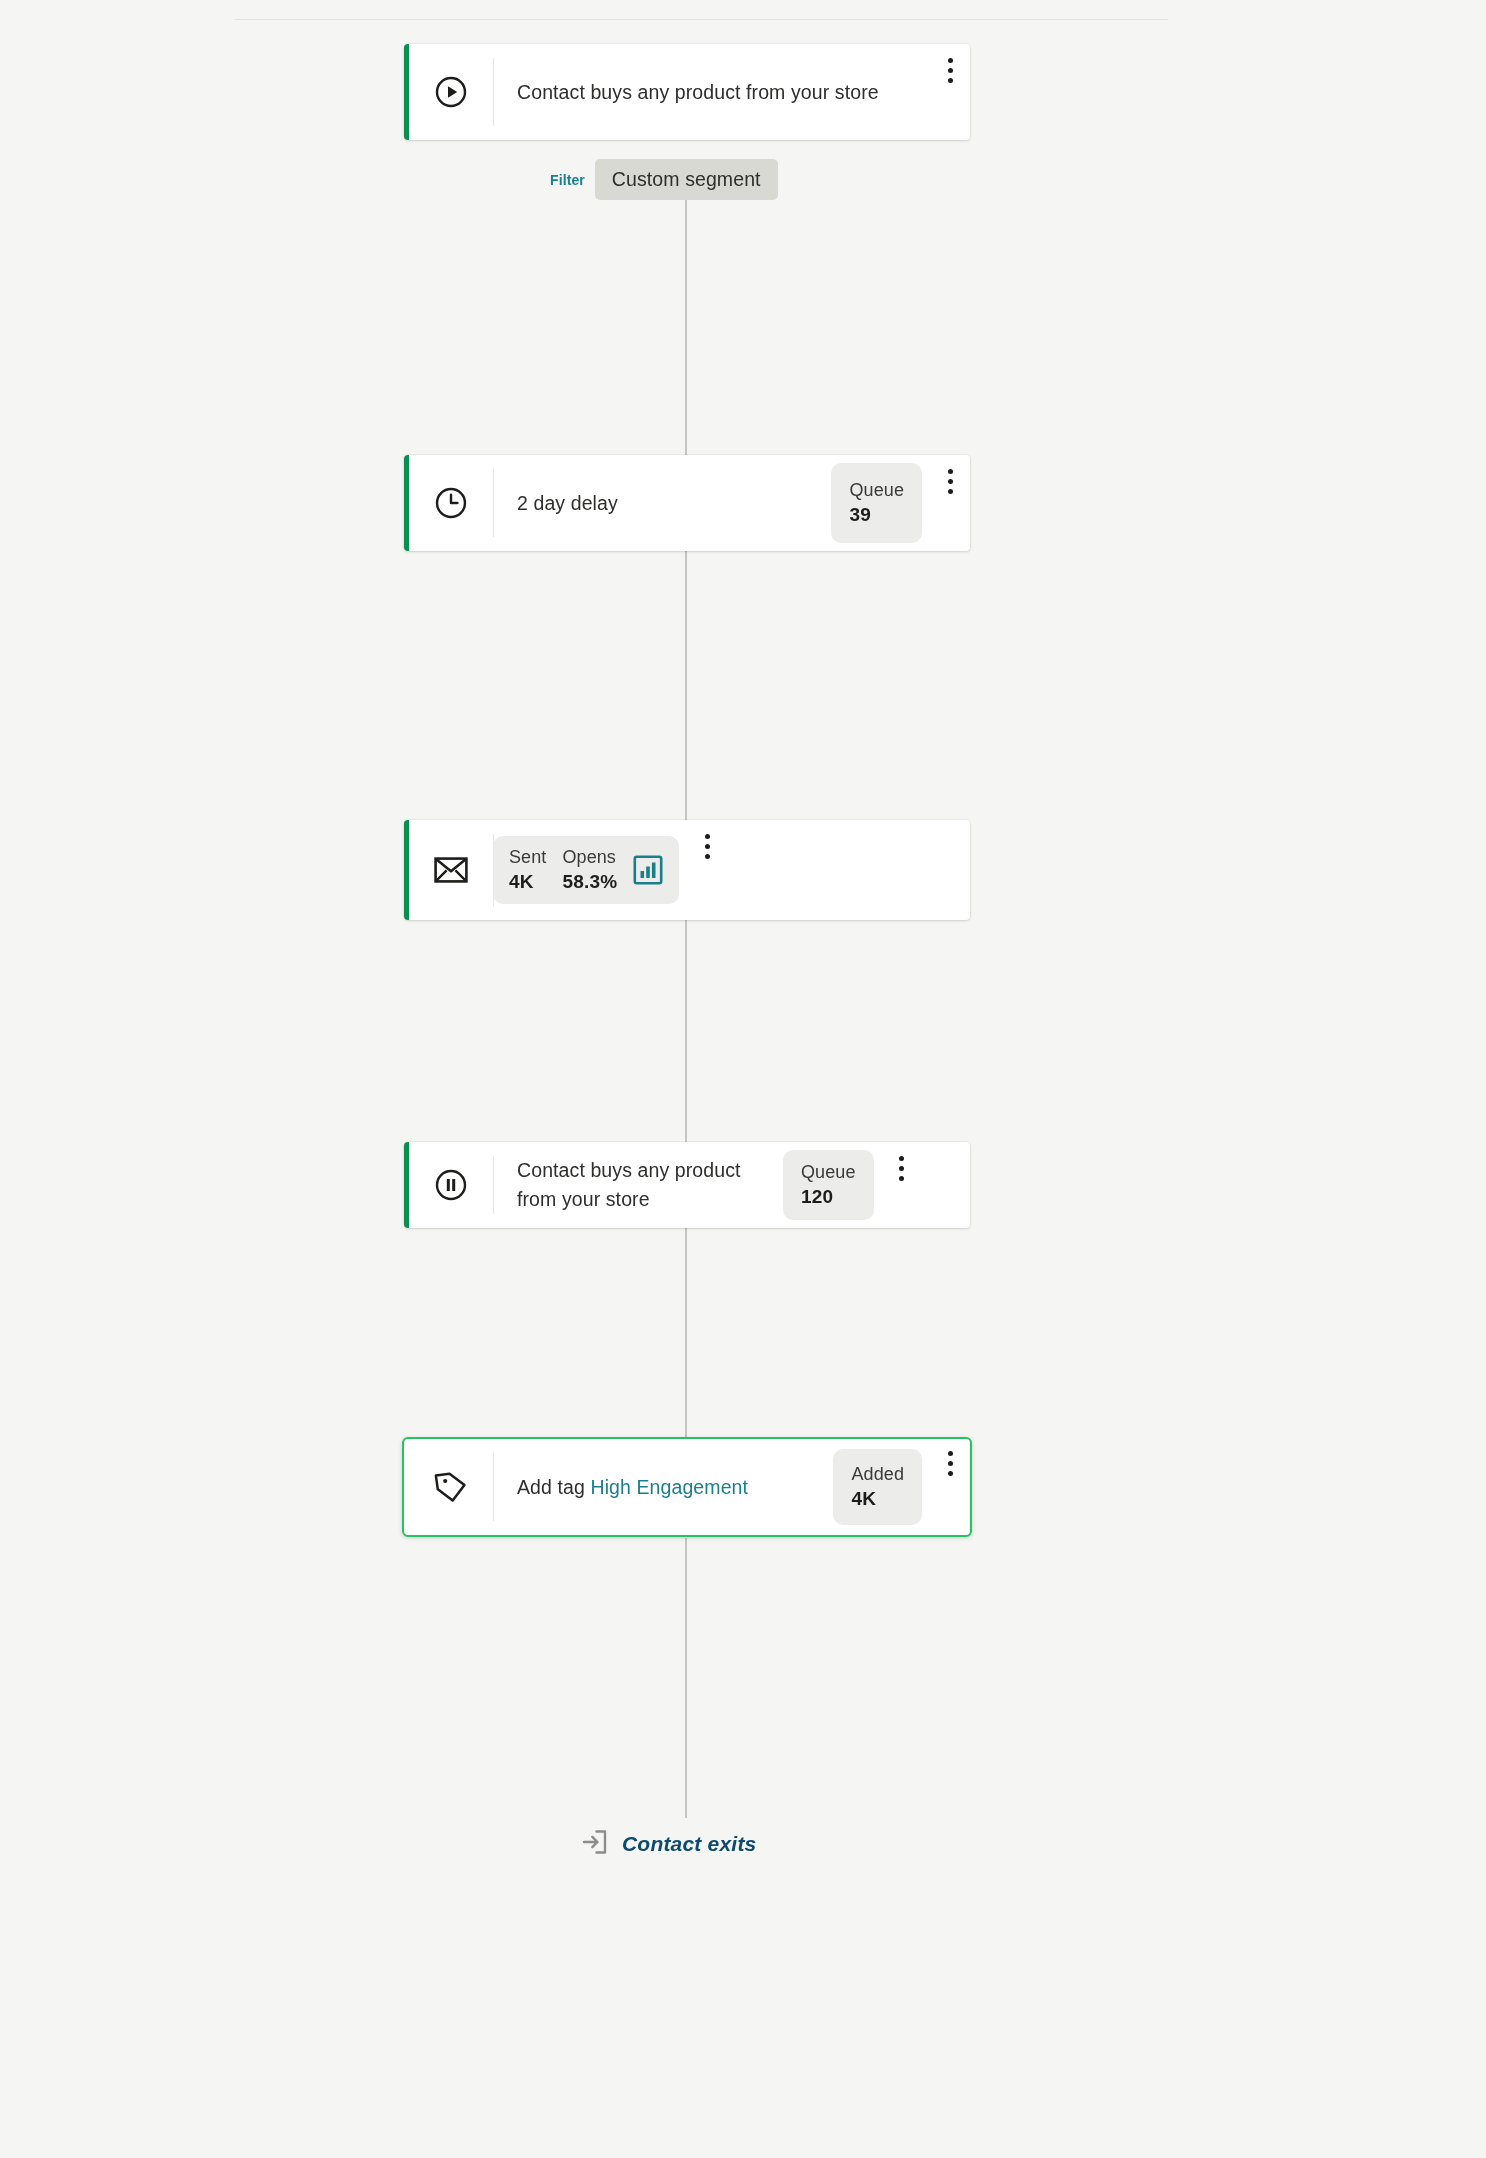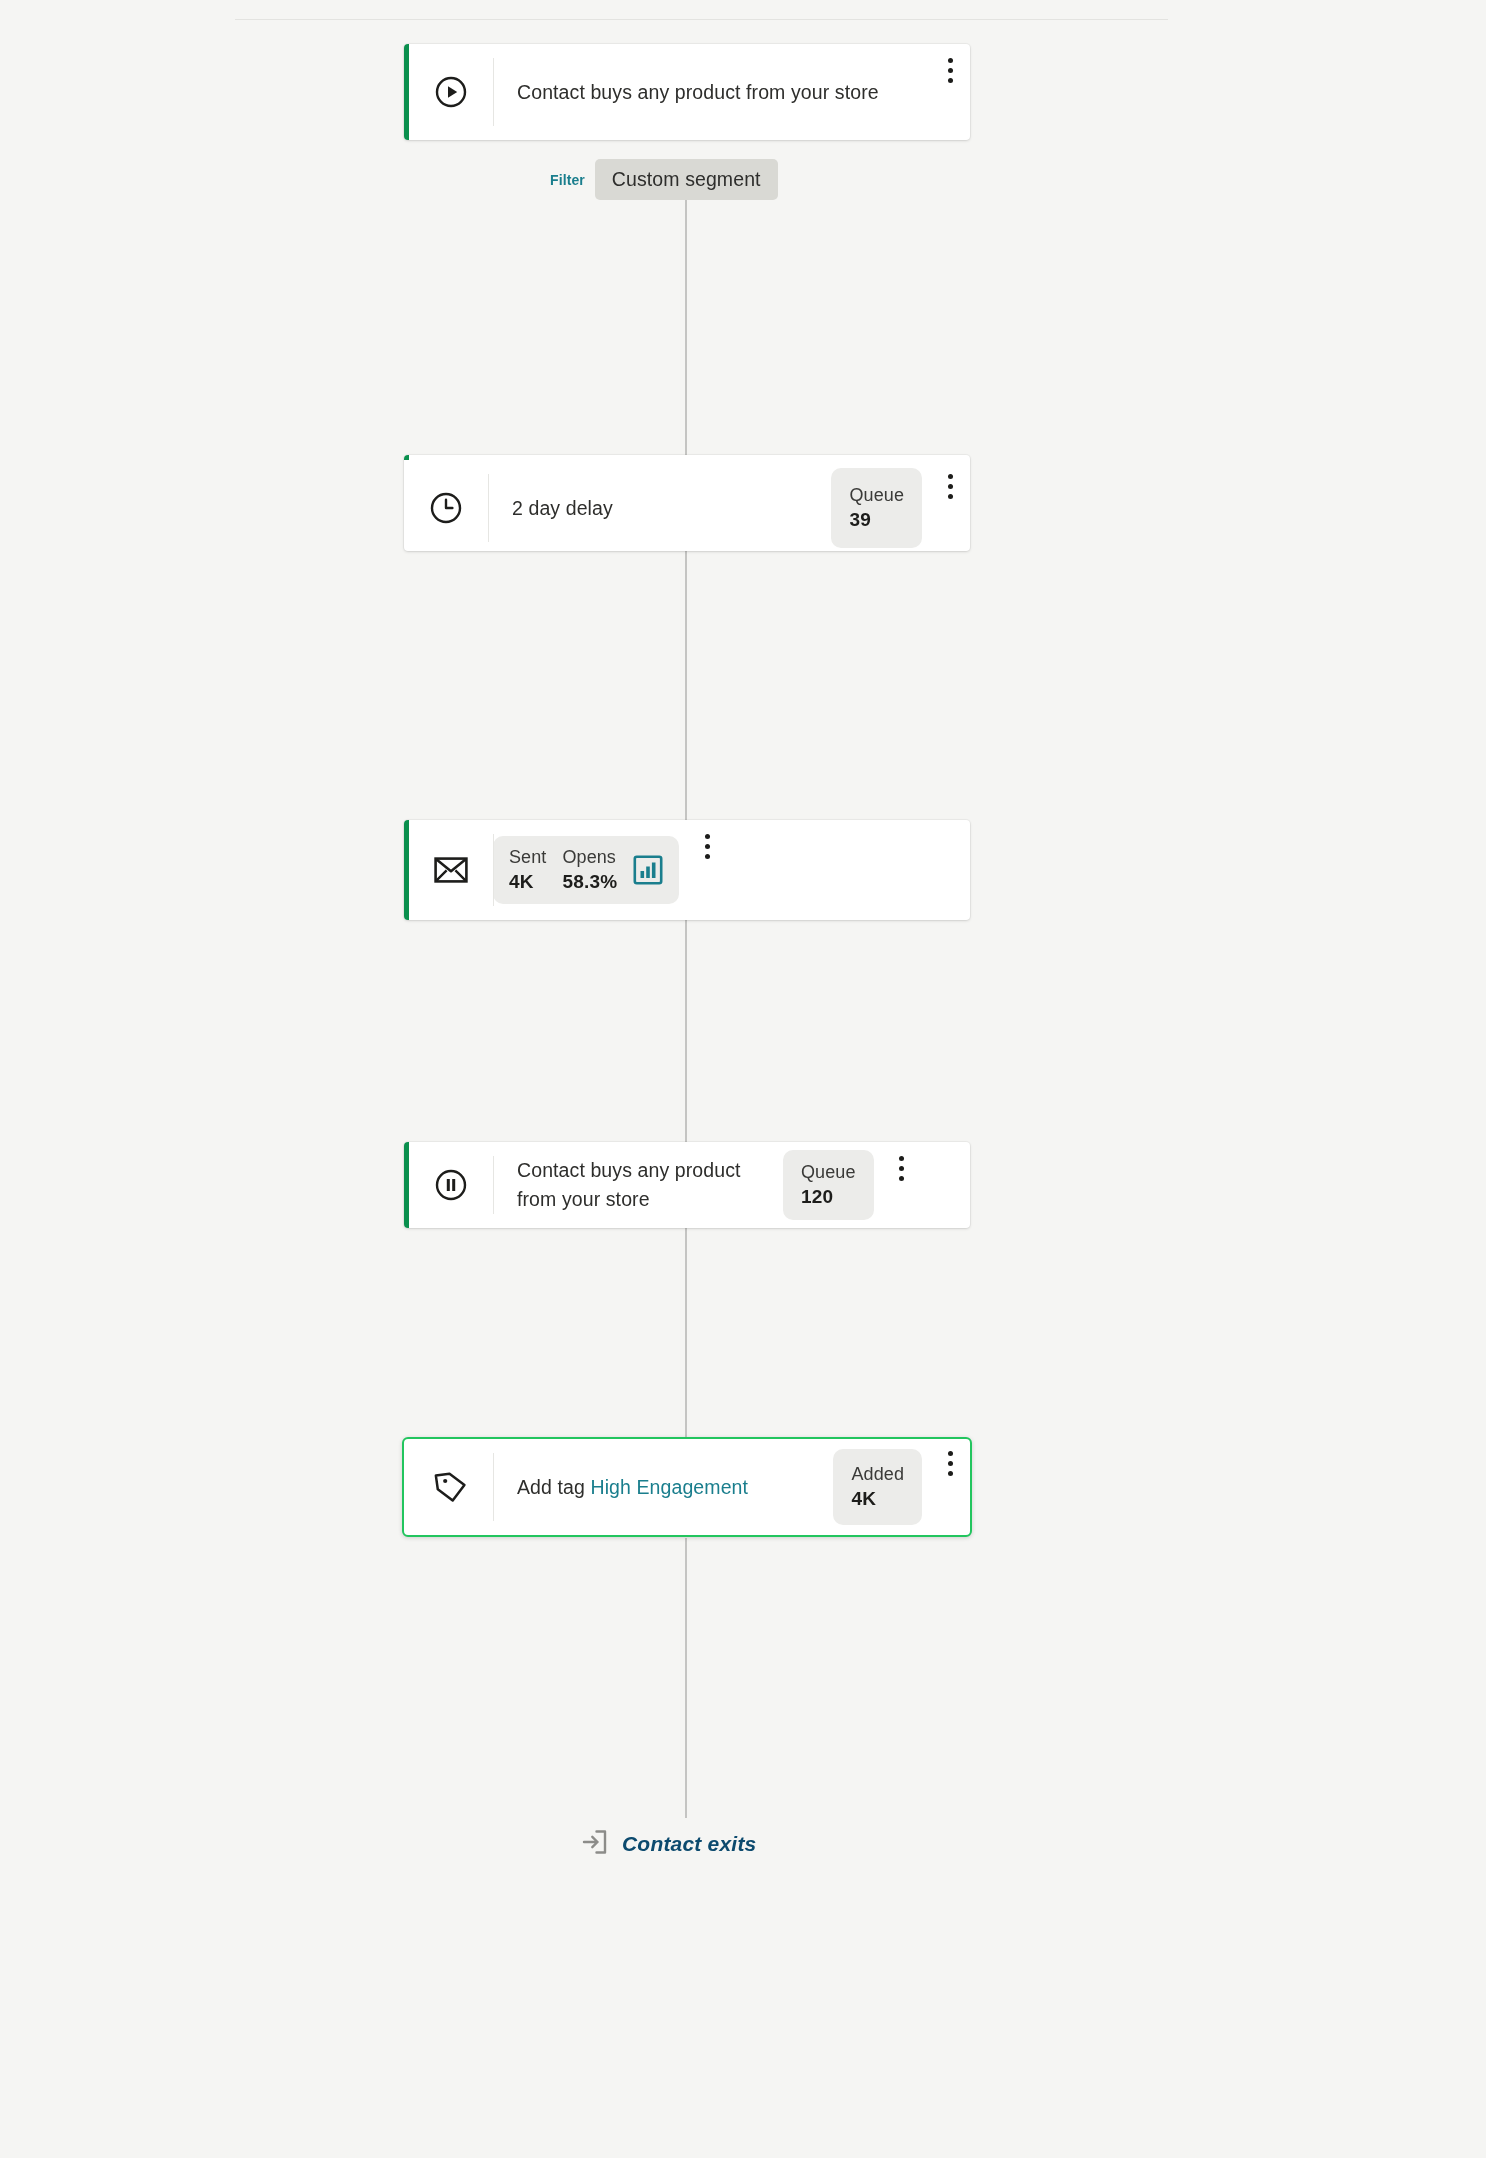--- a/index.html
+++ b/index.html
@@ -223,21 +223,21 @@
           <i></i>
       </div>
     </div>
   </div>
 
   <div class="filter-row" style="top:159px;left:546px;">
     <span class="filter-label">Filter</span>
     <span class="filter-chip">Custom segment</span>
   </div>
 
-  <div class="node" style="top:455px;height:96px;flex-direction:column;">
+  <div class="node" style="top:455px;height:96px;">
     <div class="accent"></div>
     <div class="node-inner">
       <div class="icon-cell">
         <svg width="34" height="34" viewBox="0 0 34 34" fill="none">
           <circle cx="17" cy="17" r="14" stroke="#1d1d1b" stroke-width="2.4"></circle>
           <path d="M17 8.8 V17 H23.4" stroke="#1d1d1b" stroke-width="2.4" stroke-linecap="round" stroke-linejoin="round"></path>
         </svg>
       </div>
       <div class="divider"></div>
       <div class="label-cell">

